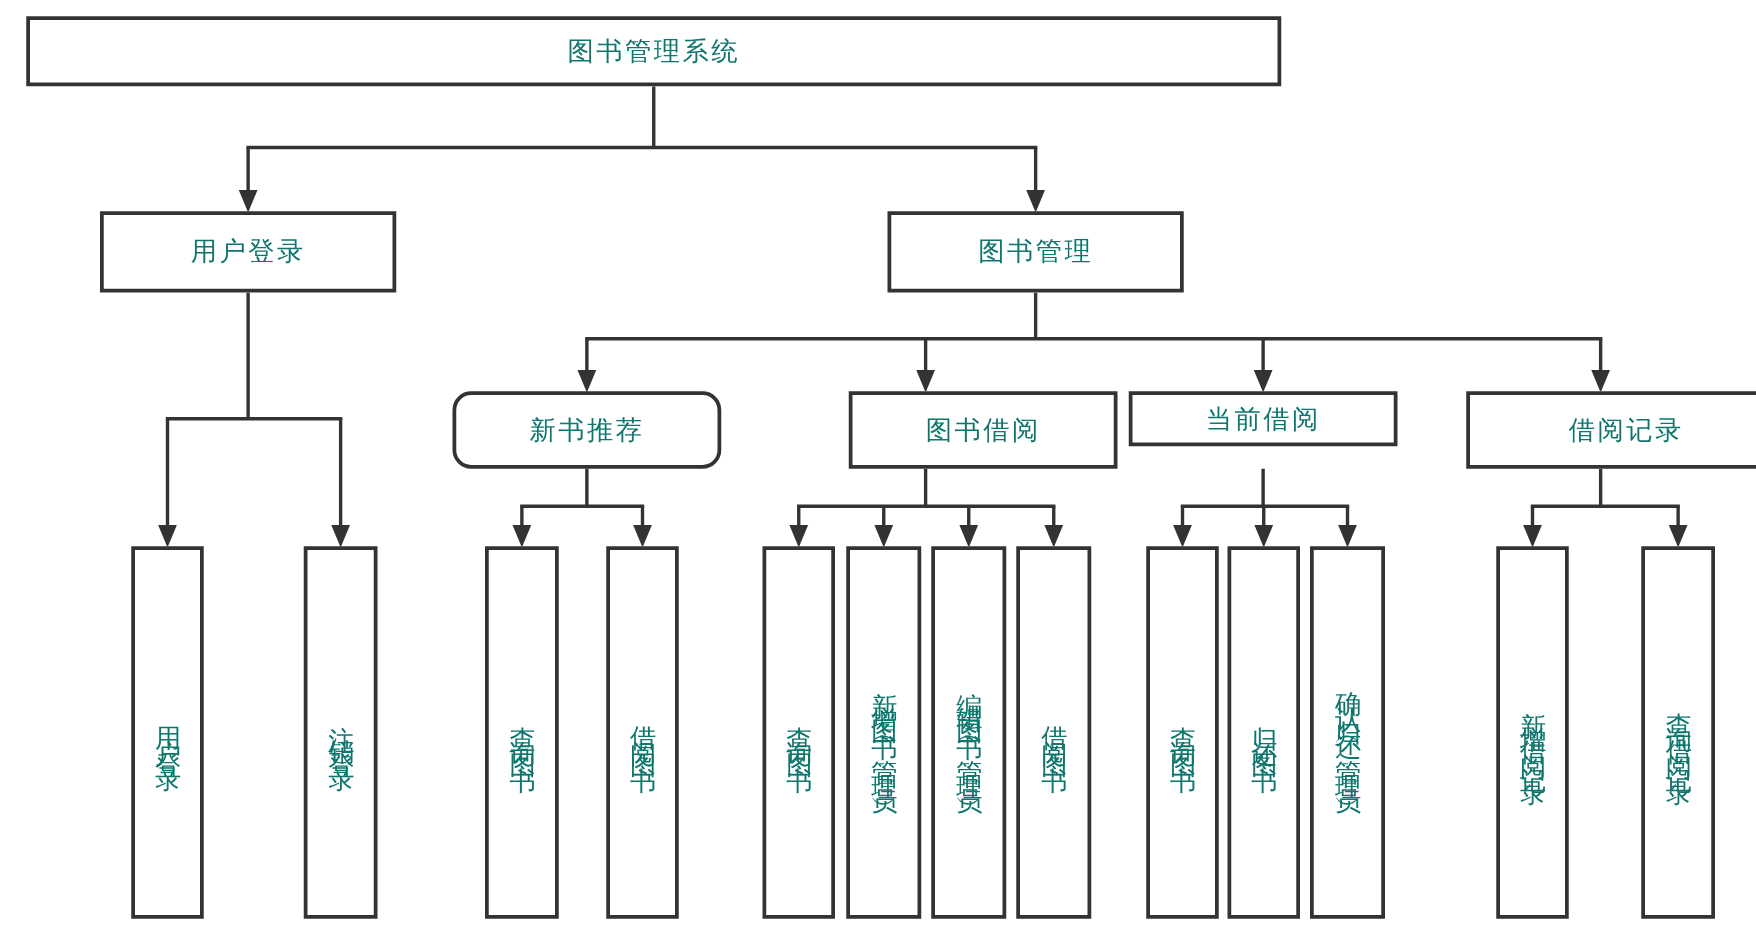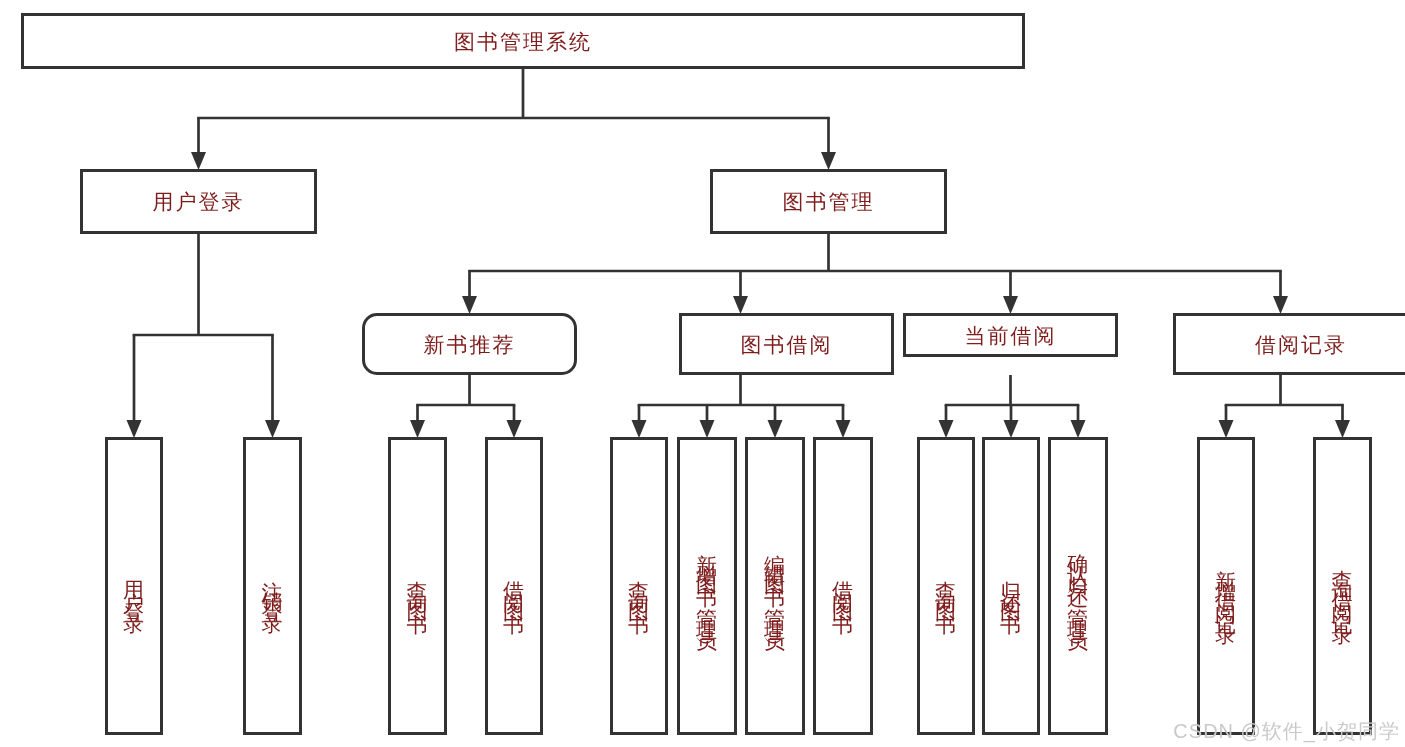--- a/index.html
+++ b/index.html
@@ -24,21 +24,21 @@
     pointer-events: none;
   }
   .node {
     position: absolute;
     box-sizing: border-box;
     background: #ffffff;
     border: 3px solid #333333;
     display: flex;
     align-items: center;
     justify-content: center;
-    color: #7f1d1d;
+    color: #0f766e;
     z-index: 2;
   }
   .node.horizontal .label {
     font-size: 21px;
     letter-spacing: 2px;
     white-space: nowrap;
     line-height: 1;
   }
   .node.vertical .label {
     writing-mode: vertical-rl;
@@ -172,14 +172,13 @@
       <div class="node vertical" style="left: 1048px; top: 437px; width: 60px; height: 298px;">
         <span class="label">确认归还（管理员）</span>
       </div>
       <div class="node vertical" style="left: 1197px; top: 437px; width: 58px; height: 298px;">
         <span class="label">新增借阅记录</span>
       </div>
       <div class="node vertical" style="left: 1313px; top: 437px; width: 59px; height: 298px;">
         <span class="label">查询借阅记录</span>
       </div>
     </div>
-  <div class="watermark">CSDN @软件_小贺同学</div>
 </div>
 
 </body></html>

